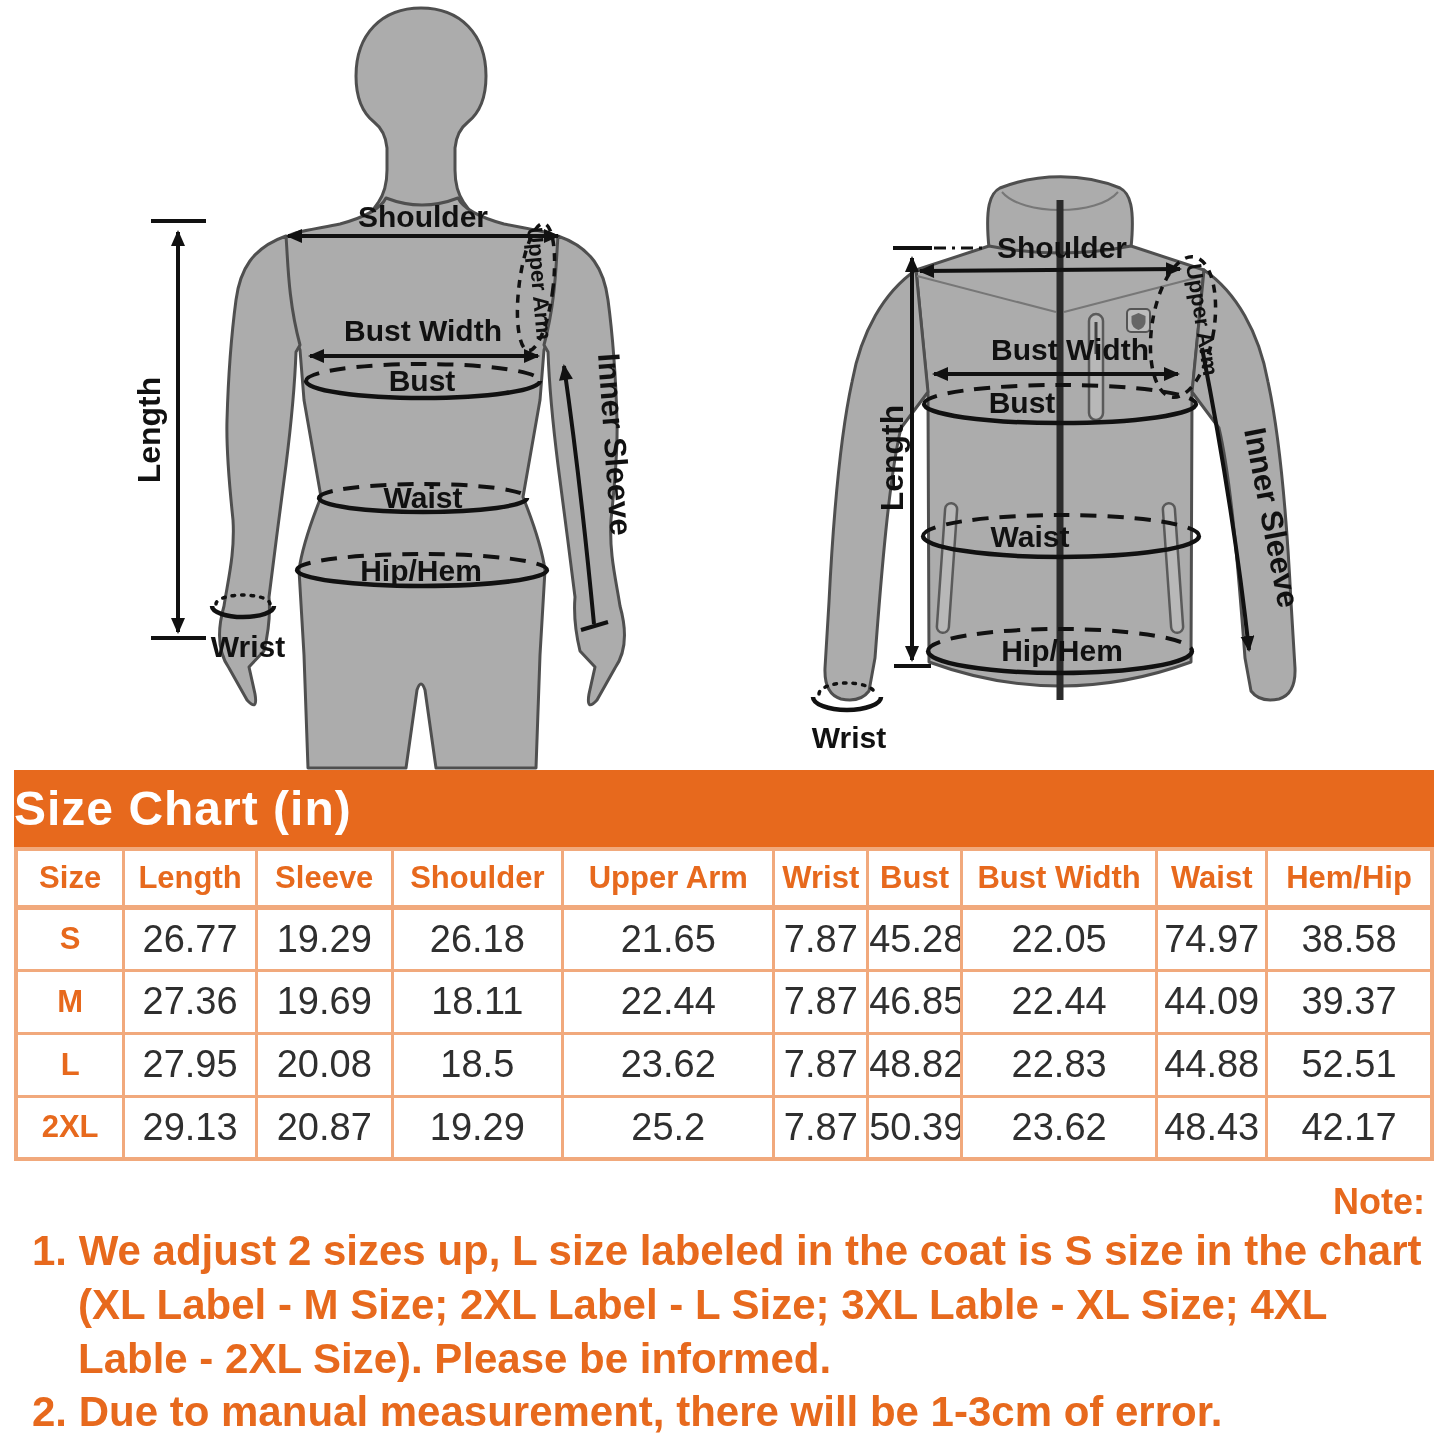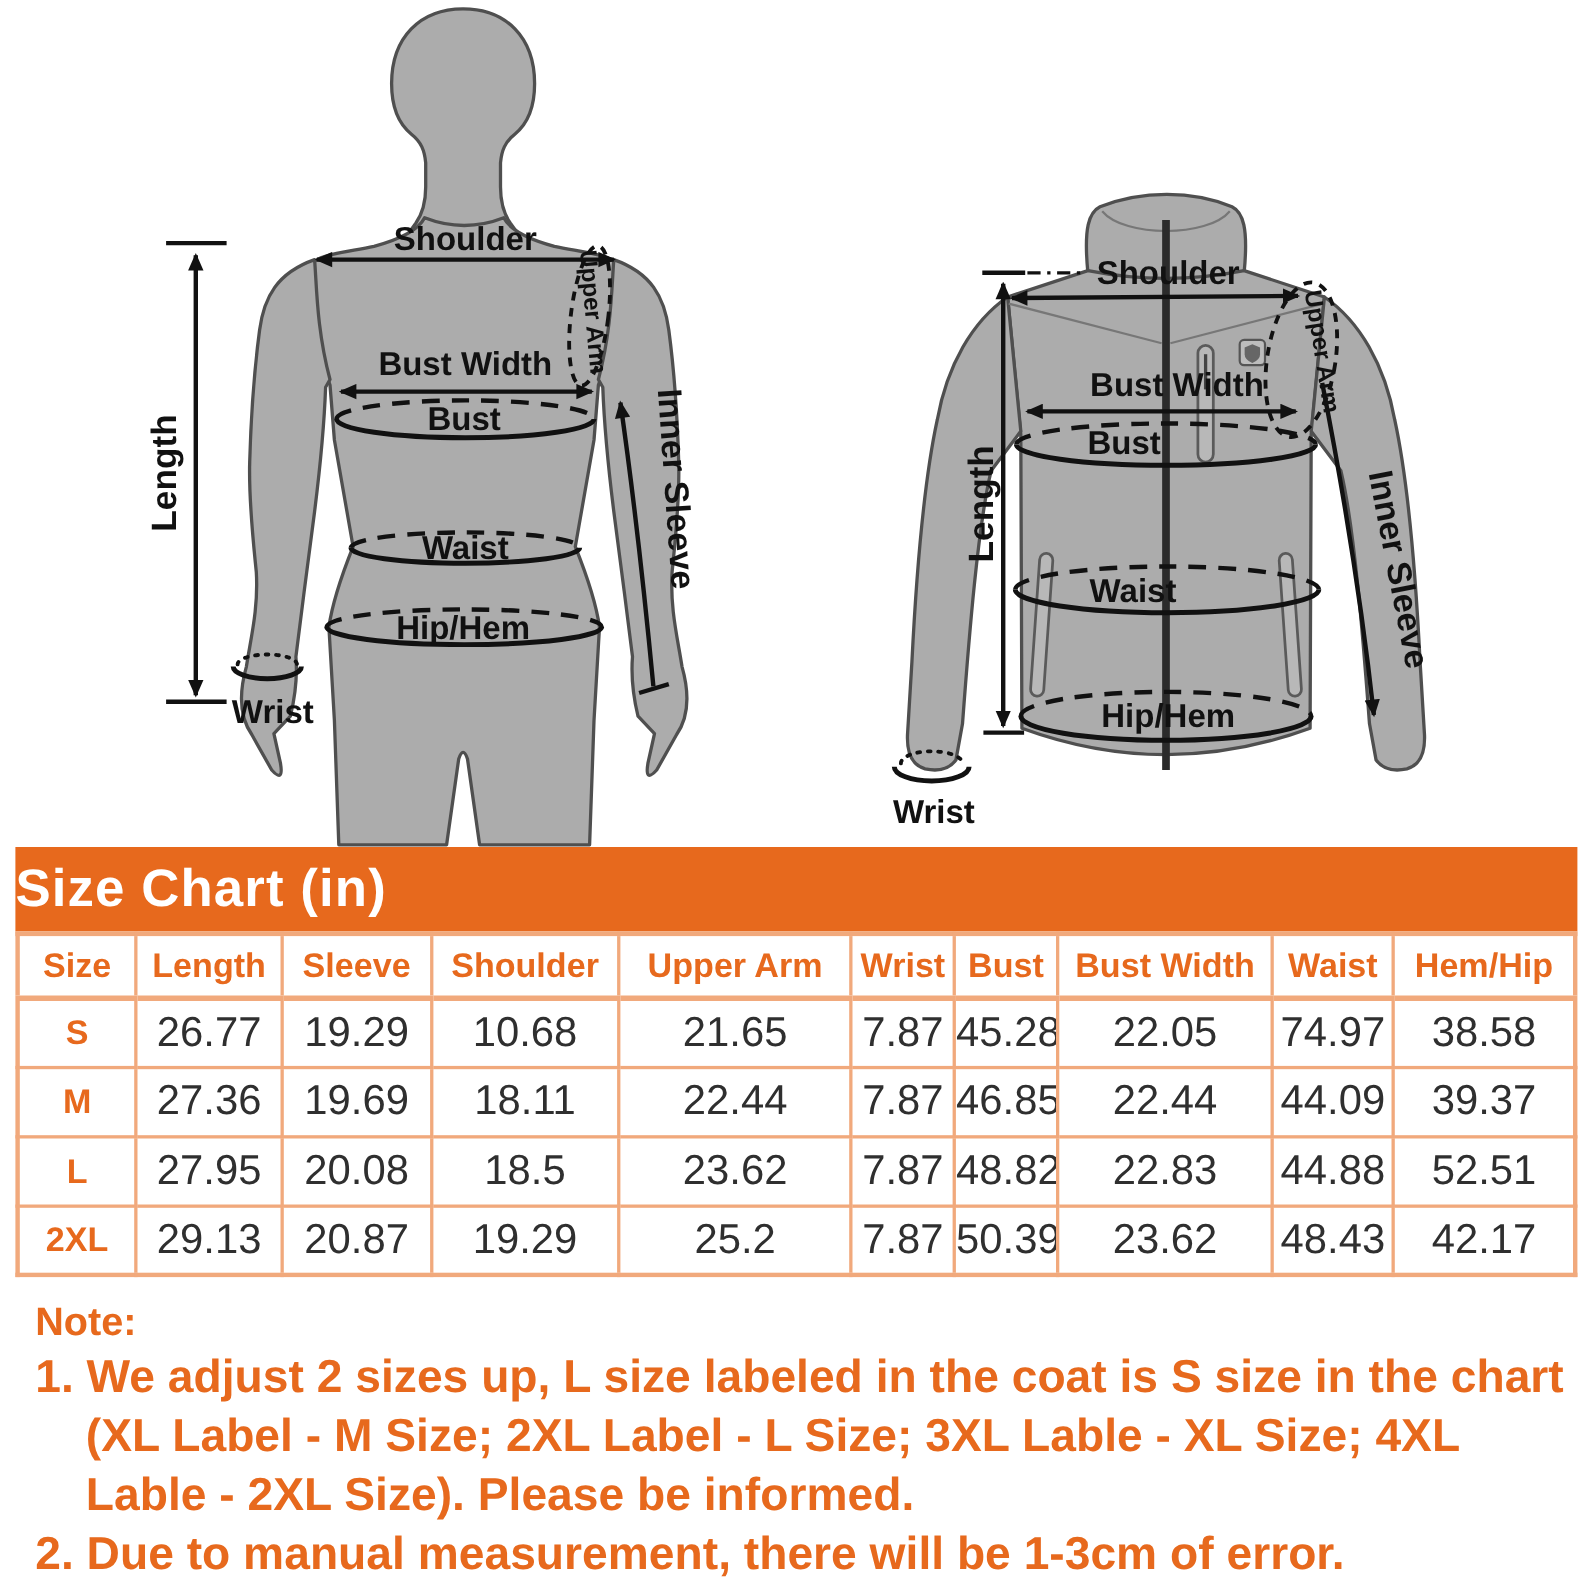--- a/index.html
+++ b/index.html
@@ -48,21 +48,21 @@
     overflow:hidden;white-space:nowrap;
   }
   .size-table thead th{
     height:58px;color:var(--orange);font-weight:bold;font-size:31px;border-bottom-width:5px;
   }
   .size-table tbody td{height:63px;font-size:38px;color:var(--val);font-weight:normal;}
   .size-table tbody td.size-cell{color:var(--orange);font-weight:bold;font-size:31px;}
 
   
   .note{margin:18px 20px 0 32px;color:var(--orange);font-weight:bold;}
-  .note .note-heading{font-size:36px;line-height:1.25;}
+  .note .note-heading{font-size:36px;line-height:1.25;text-align:right;}
   .note p.note-item{font-size:42px;line-height:1.28;padding-left:46px;text-indent:-46px;}
 </style>
 </head>
 <body>
 
 <div class="sheet">
 
   <svg class="diagram" viewBox="0 0 1445 770">
     <defs>
       <marker id="ah" markerUnits="userSpaceOnUse" markerWidth="18" markerHeight="16" refX="14" refY="7" orient="auto">
@@ -209,21 +209,21 @@
         <th>Bust Width</th>
         <th>Waist</th>
         <th>Hem/Hip</th>
       </tr>
     </thead>
     <tbody>
       <tr>
         <td class="size-cell">S</td>
         <td>26.77</td>
         <td>19.29</td>
-        <td>10.68</td>
+        <td>26.18</td>
         <td>21.65</td>
         <td>7.87</td>
         <td>45.28</td>
         <td>22.05</td>
         <td>74.97</td>
         <td>38.58</td>
       </tr>
       <tr>
         <td class="size-cell">M</td>
         <td>27.36</td>

